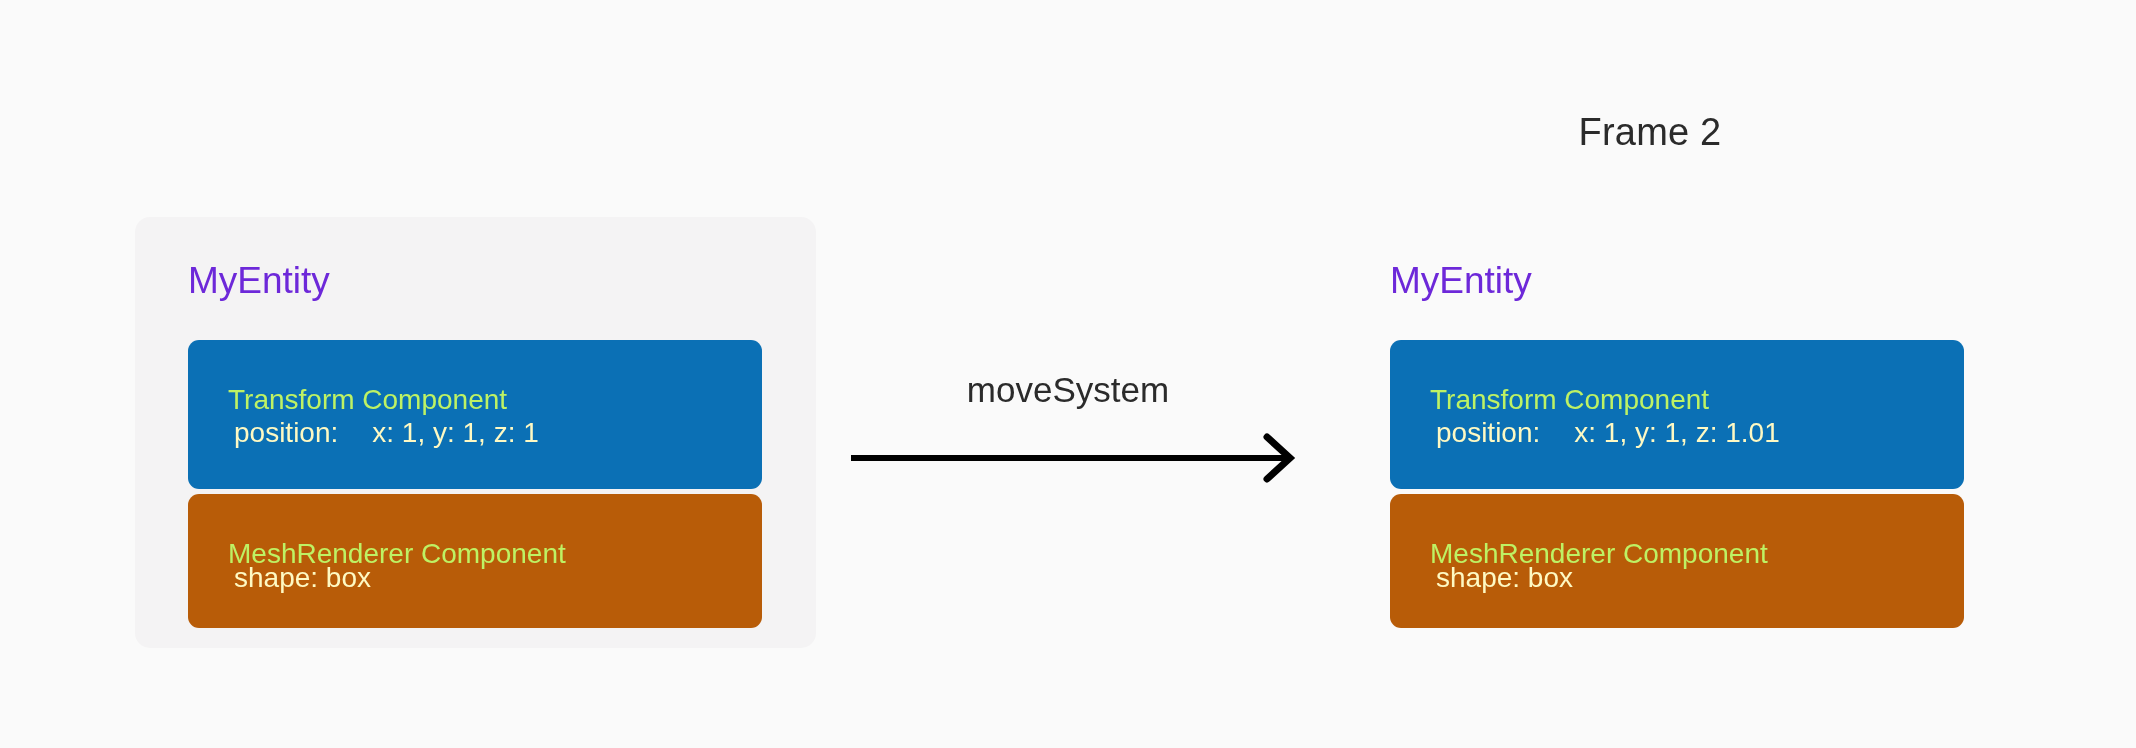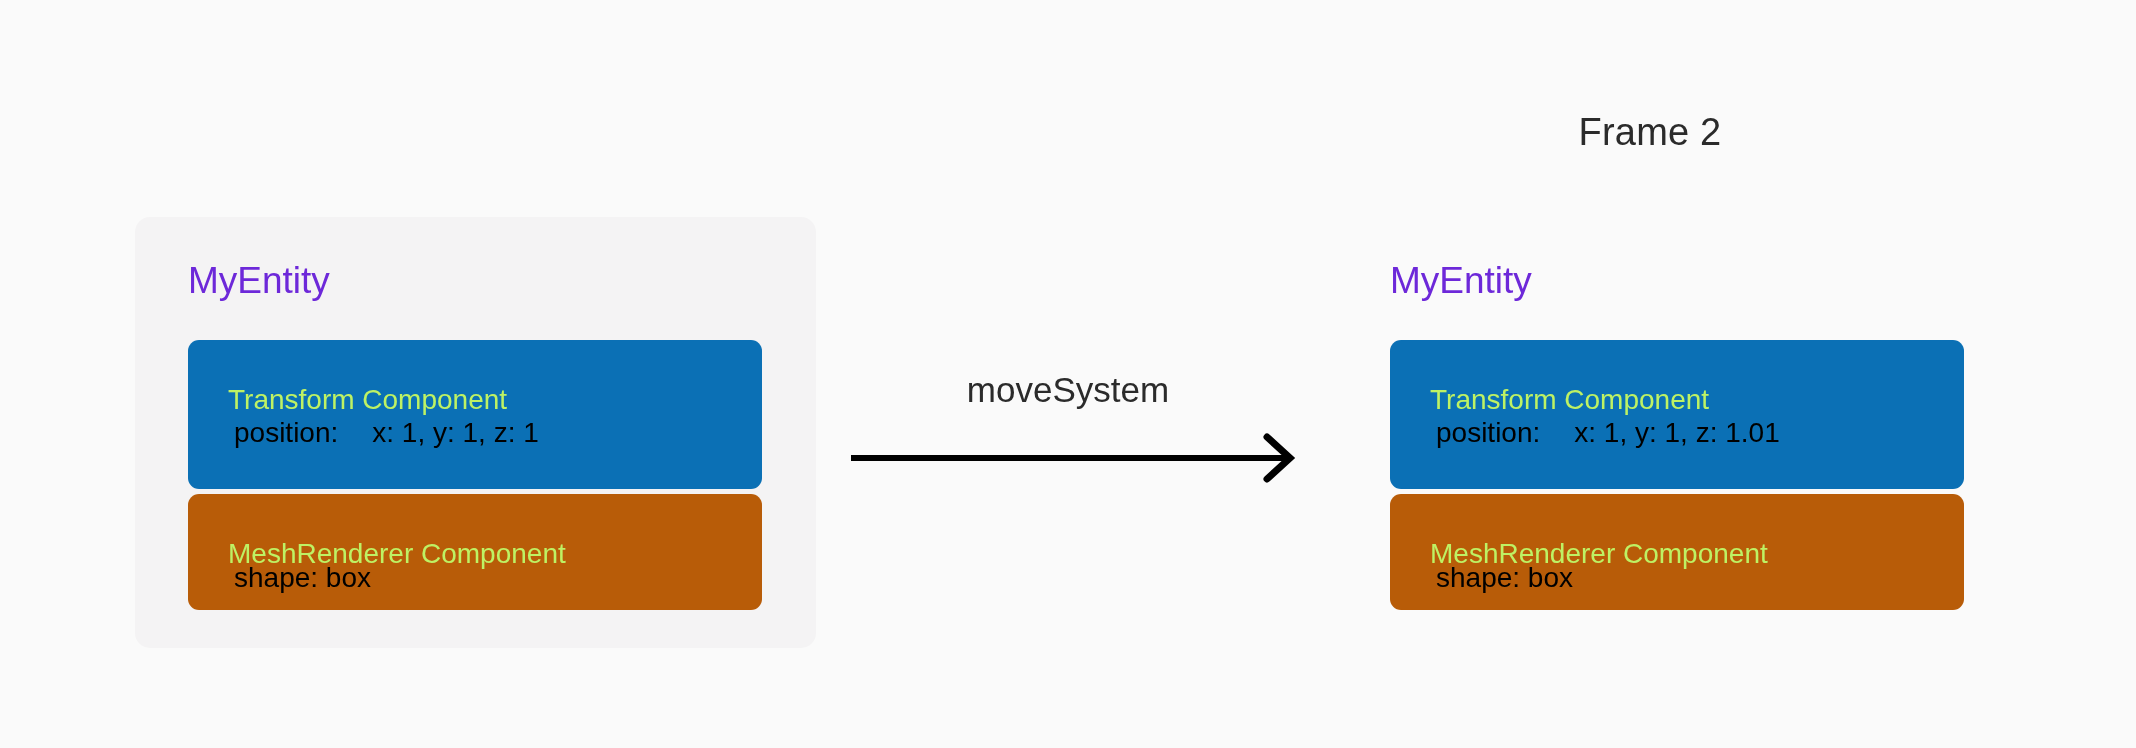--- a/index.html
+++ b/index.html
@@ -71,41 +71,41 @@
     box-sizing: border-box;
     overflow: hidden;
   }
   .component-card.transform {
     top: 123px;
     height: 149px;
     background: #0b70b5;
   }
   .component-card.meshrenderer {
     top: 277px;
-    height: 116px;
+    height: 134px;
     background: #b85c08;
   }
 
   .component-title {
     position: absolute;
     left: 40px;
     top: 21px;
     font-size: 28px;
     line-height: 1;
     color: #bef264;
     white-space: nowrap;
     margin-top: 25px;
   }
   .component-field {
     position: absolute;
     left: 46px;
     top: 79px;
     font-size: 28px;
     line-height: 1;
-    color: #000000;
+    color: #fef9c3;
     white-space: nowrap;
     display: flex;
     align-items: baseline;
   }
   .component-card.meshrenderer .component-field {
     top: 70px;
   }
   .field-key { display: inline-block; }
   .field-gap { display: inline-block; width: 34px; }
   .field-value { display: inline-block; }

